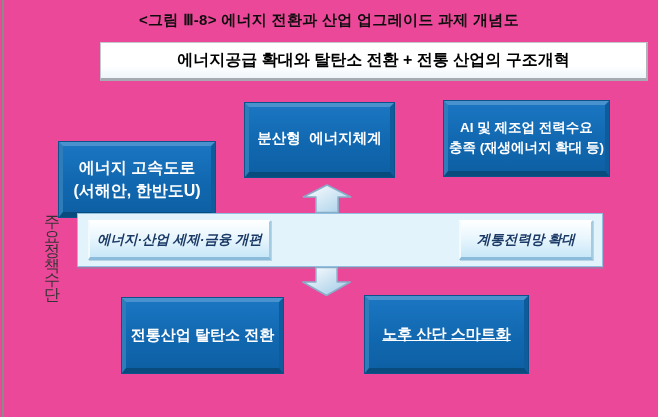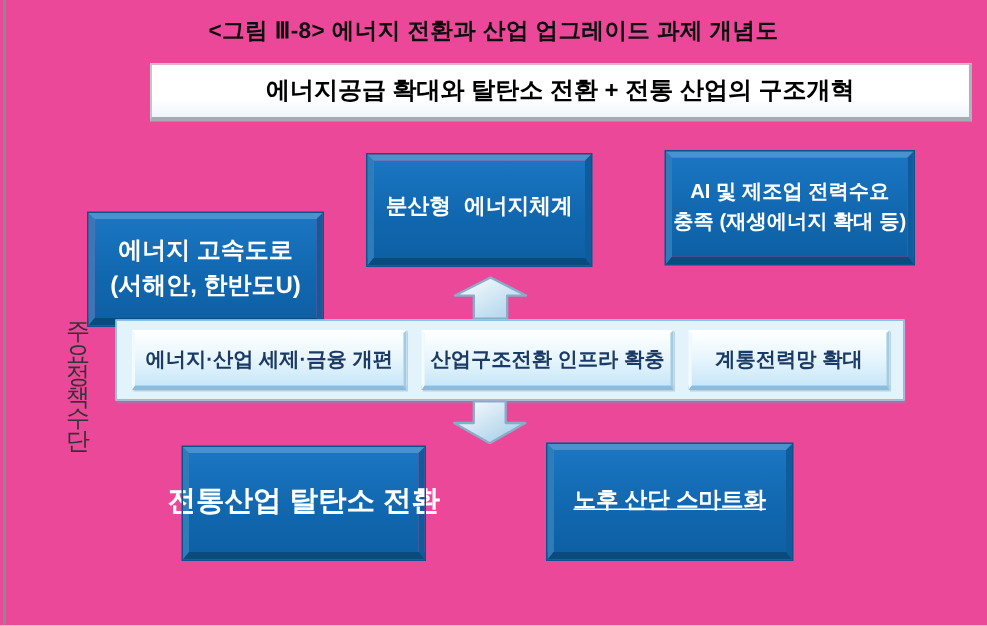--- a/index.html
+++ b/index.html
@@ -25,21 +25,21 @@
     border-top:4px solid #4a92cd;border-left:4px solid #2f7cba;
     border-right:4px solid #0e5c9b;border-bottom:5px solid #0a4b7e;
     outline:1px solid #0d538b;
     color:#ffffff;font-weight:bold;text-align:center;
     display:flex;flex-direction:column;align-items:center;justify-content:center;
     line-height:1.45;white-space:nowrap;
   }
   .bb-g1{left:59px;top:102px;width:156px;height:75px;font-size:16px;margin-top:40px;}
   .bb-g2{left:245px;top:103px;width:149px;height:74px;font-size:14.5px;font-family:Liberation Mono, monospace;}
   .bb-g3{left:444px;top:101px;width:165px;height:75px;font-size:13.5px;}
-  .bb-o1{left:122px;top:298px;width:161px;height:75px;font-size:19px;}
+  .bb-o1{left:122px;top:298px;width:161px;height:75px;font-size:15px;}
   .bb-o2{left:365px;top:296px;width:163px;height:77px;font-size:15px;text-decoration:underline;}
   .arrow{position:absolute;}
   .arrow svg{display:block;width:100%;height:100%;}
   .arrow-up{left:297px;top:184px;width:60px;height:29px;}
   .arrow-down{left:295px;top:267px;width:63px;height:29px;}
   .side-label{
     position:absolute;left:44px;top:215px;width:30px;
     font-size:16px;line-height:14.5px;color:#333;text-align:left;
   }
   .side-label span{display:block;}
@@ -48,21 +48,21 @@
     background:#e3f3fc;border:1px solid #8fc0e0;
     box-shadow:1px 2px 0 rgba(120,150,170,.45);
   }
   .pb{
     position:absolute;top:6px;height:40px;box-sizing:border-box;
     background:linear-gradient(180deg,#fdffff 0%,#e9f6fd 45%,#c8e7f8 100%);
     border-top:2px solid #ffffff;border-left:2px solid #f2fafe;
     border-bottom:3px solid #8cbcdb;border-right:2px solid #a3cbe2;
     box-shadow:1px 1px 0 #b9d3e2;
     display:flex;align-items:center;justify-content:center;
-    font-size:13.5px;font-weight:bold;color:#1b3a66;white-space:nowrap;
+    font-size:13.5px;font-weight:bold;color:#1b3a66;white-space:nowrap;font-style:italic;
   }
   .pb-1{left:10px;width:183px;}
   .pb-2{left:203px;width:168px;}
   .pb-3{left:381px;width:134px;text-align:right;}
 </style>
 </head>
 <body>
 
 <div class="stage">
 
@@ -101,21 +101,20 @@
   </div>
 
   <div class="side-label">
     <span>주요</span>
     <span>정책</span>
     <span>수단</span>
   </div>
 
   <div class="policy-container">
     <div class="pb pb-1">에너지·산업 세제·금융 개편</div>
-    <div class="pb pb-2">산업구조전환 인프라 확충</div>
     <div class="pb pb-3">계통전력망 확대</div>
   </div>
 
   <div class="arrow arrow-down">
     <svg viewBox="0 0 63 30" aria-hidden="true">
       <defs>
         <linearGradient id="agd" x1="0" y1="0" x2="1" y2="1">
           <stop offset="0" stop-color="#ffffff"></stop>
           <stop offset="1" stop-color="#9cc8e6"></stop>
         </linearGradient>

